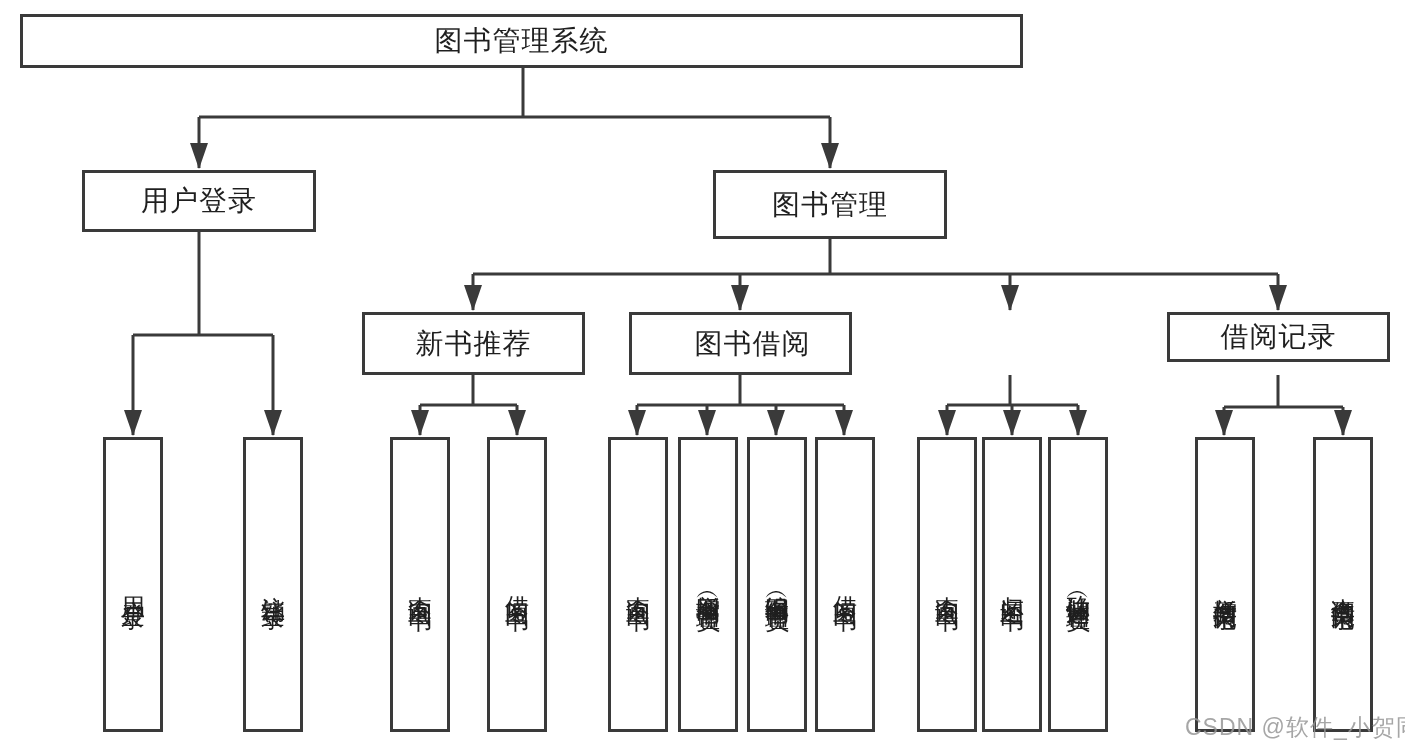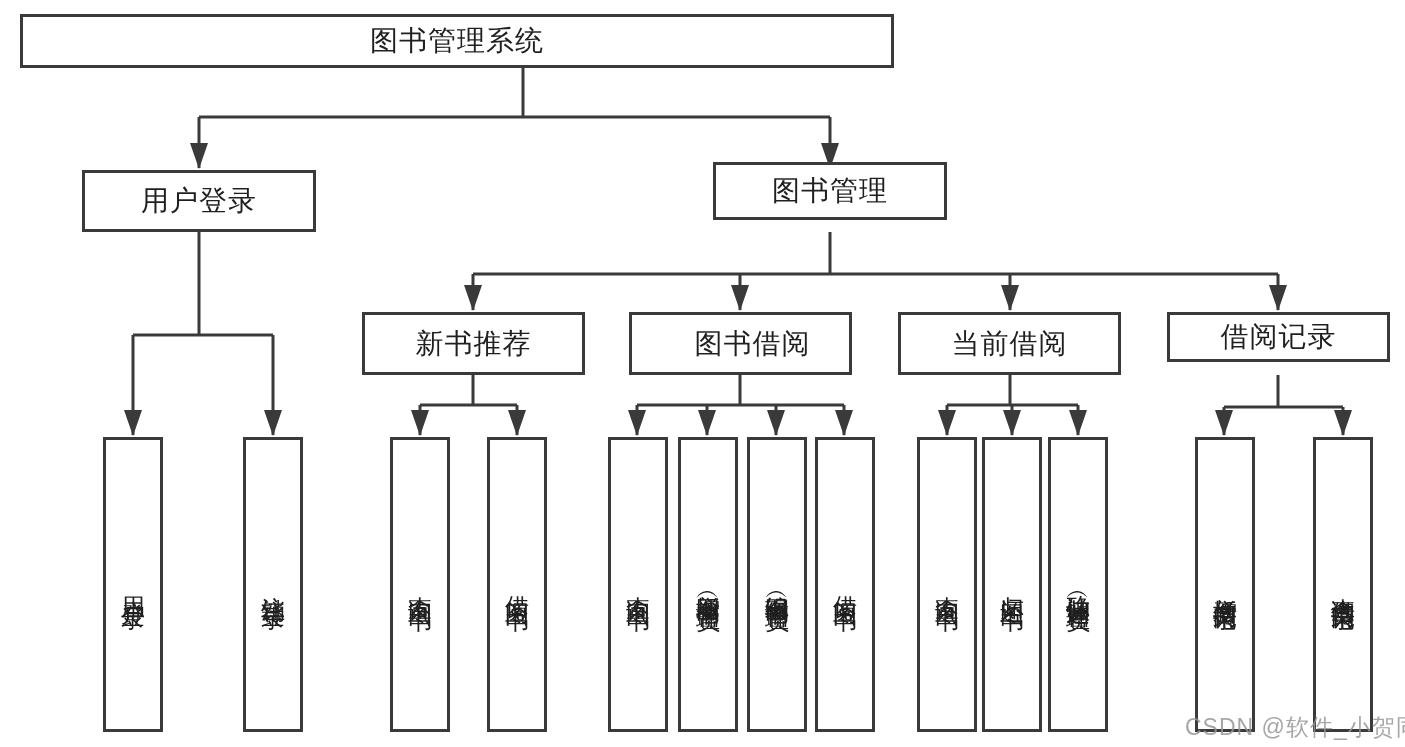--- a/index.html
+++ b/index.html
@@ -100,39 +100,36 @@
       <polygon points="767,410 785,410 776,436"></polygon>
       <polygon points="835,410 853,410 844,436"></polygon>
       <polygon points="938,410 956,410 947,436"></polygon>
       <polygon points="1003,410 1021,410 1012,436"></polygon>
       <polygon points="1069,410 1087,410 1078,436"></polygon>
       <polygon points="1215,410 1233,410 1224,436"></polygon>
       <polygon points="1334,410 1352,410 1343,436"></polygon>
     </g>
   </svg>
 
-  <div class="node h" style="left:20px; top:14px; width:874px; height:54px;align-items:center;">
+  <div class="node h" style="left:20px; top:14px; width:1003px; height:54px;align-items:center;">
     <span class="label">图书管理系统</span>
   </div>
 
   <div class="node h" style="left:82px; top:170px; width:234px; height:62px;">
     <span class="label">用户登录</span>
   </div>
-  <div class="node h" style="left:713px; top:162px; width:234px; height:58px;">
+  <div class="node h" style="left:713px; top:170px; width:234px; height:69px;">
     <span class="label">图书管理</span>
   </div>
 
   <div class="node h" style="left:362px; top:312px; width:223px; height:63px;font-family:Liberation Serif, serif;">
     <span class="label">新书推荐</span>
   </div>
   <div class="node h" style="left:629px; top:312px; width:223px; height:63px;padding-left:24px;">
     <span class="label">图书借阅</span>
-  </div>
-  <div class="node h" style="left:898px; top:312px; width:223px; height:63px;">
-    <span class="label">当前借阅</span>
   </div>
   <div class="node h" style="left:1167px; top:312px; width:223px; height:50px;">
     <span class="label">借阅记录</span>
   </div>
 
   <div class="node v" style="left:103px; top:437px; width:60px; height:295px;">
     <span class="label">用户登录</span>
   </div>
   <div class="node v" style="left:243px; top:437px; width:60px; height:295px;">
     <span class="label">注销登录</span>

